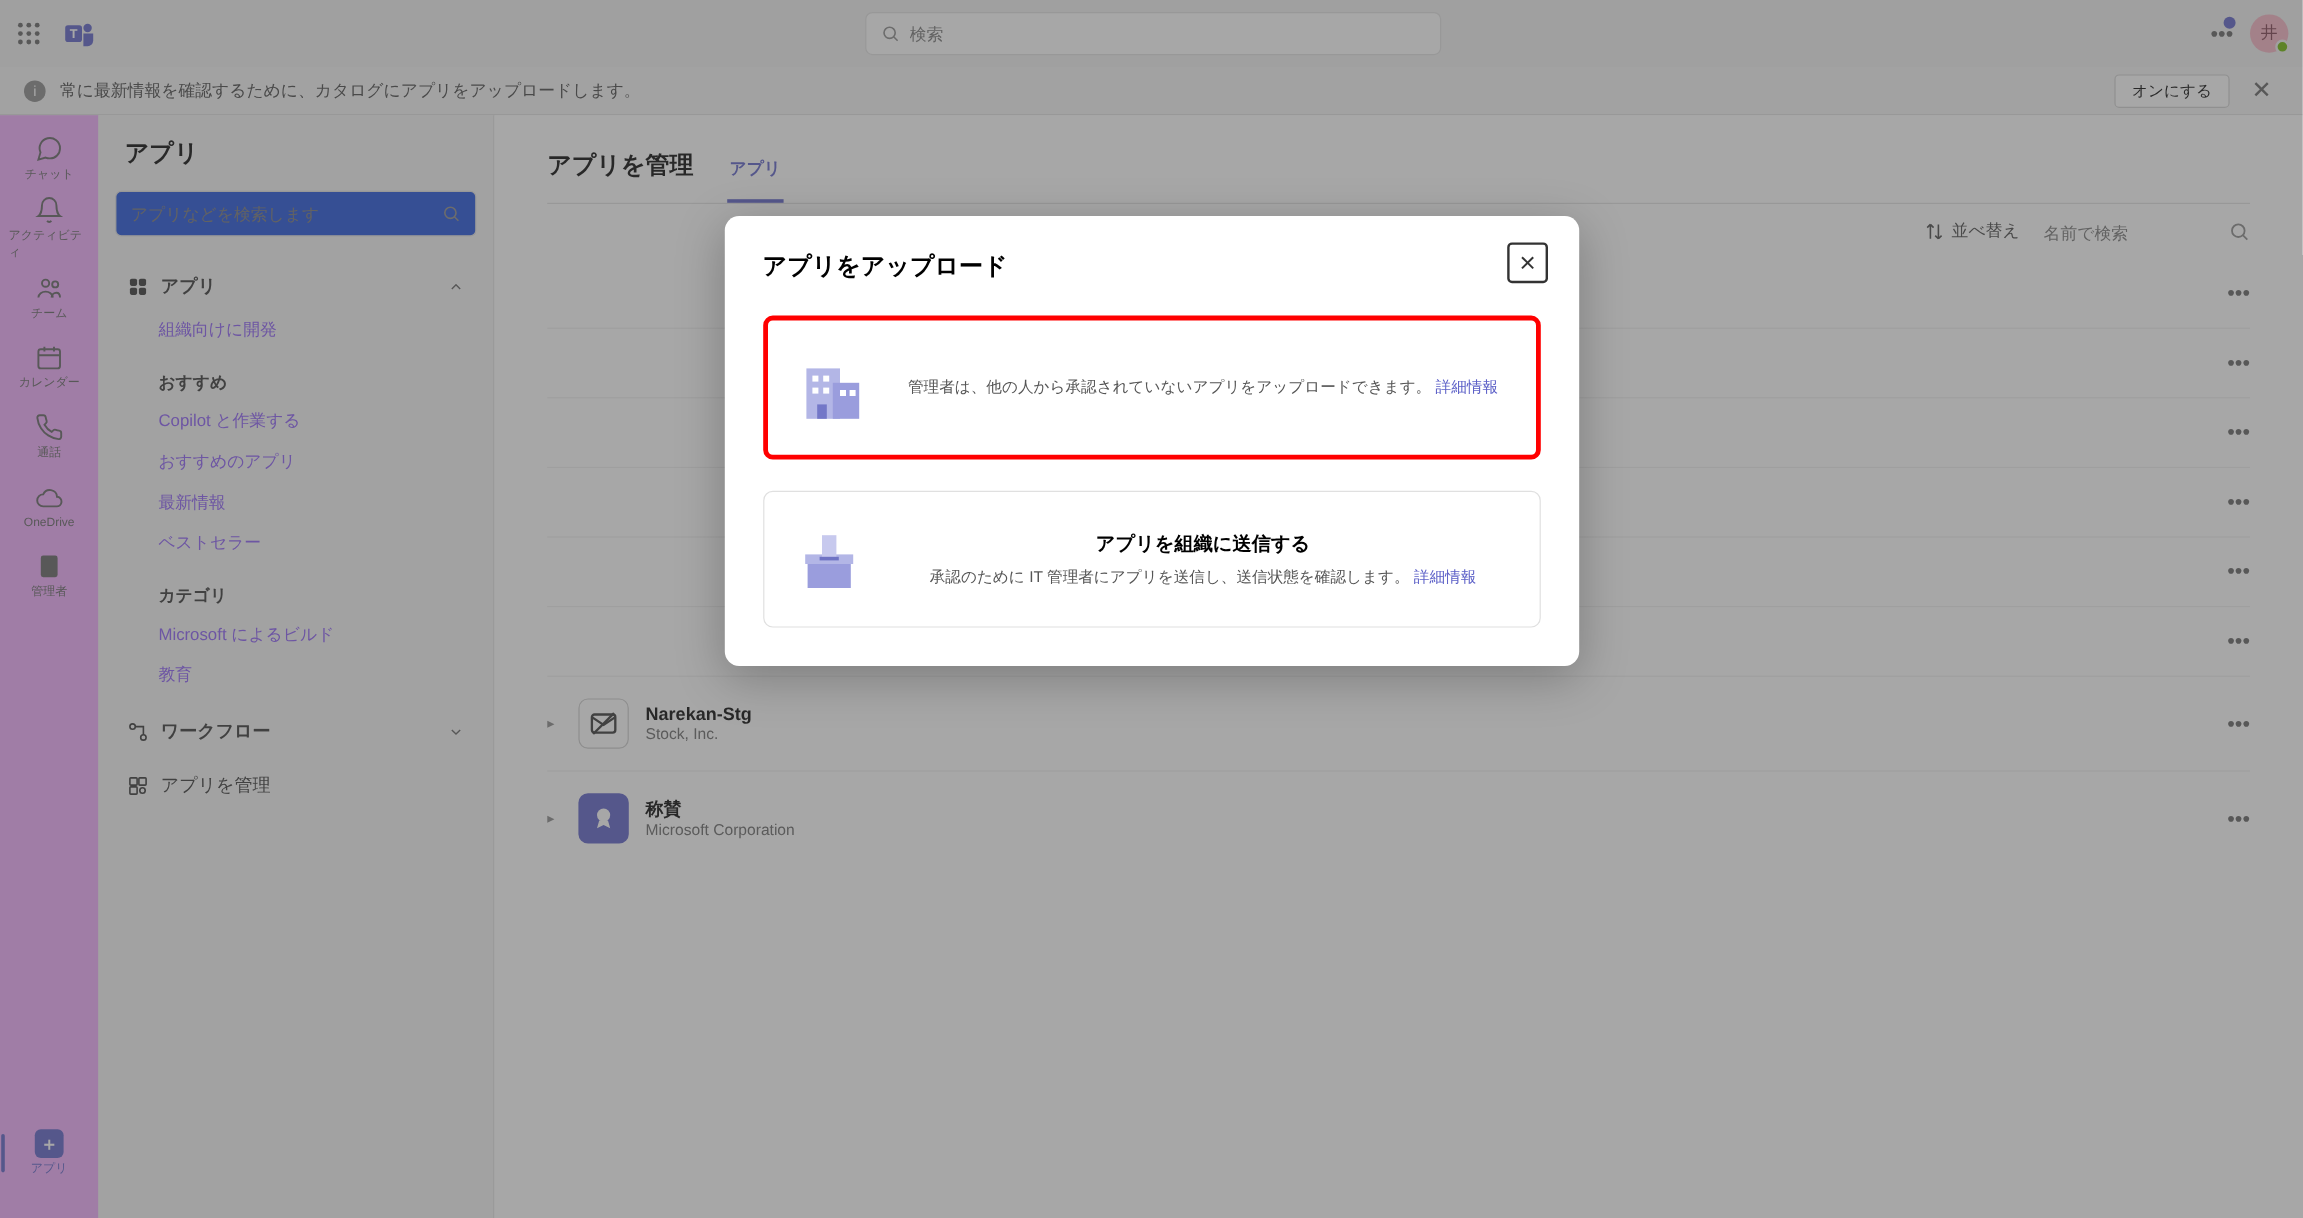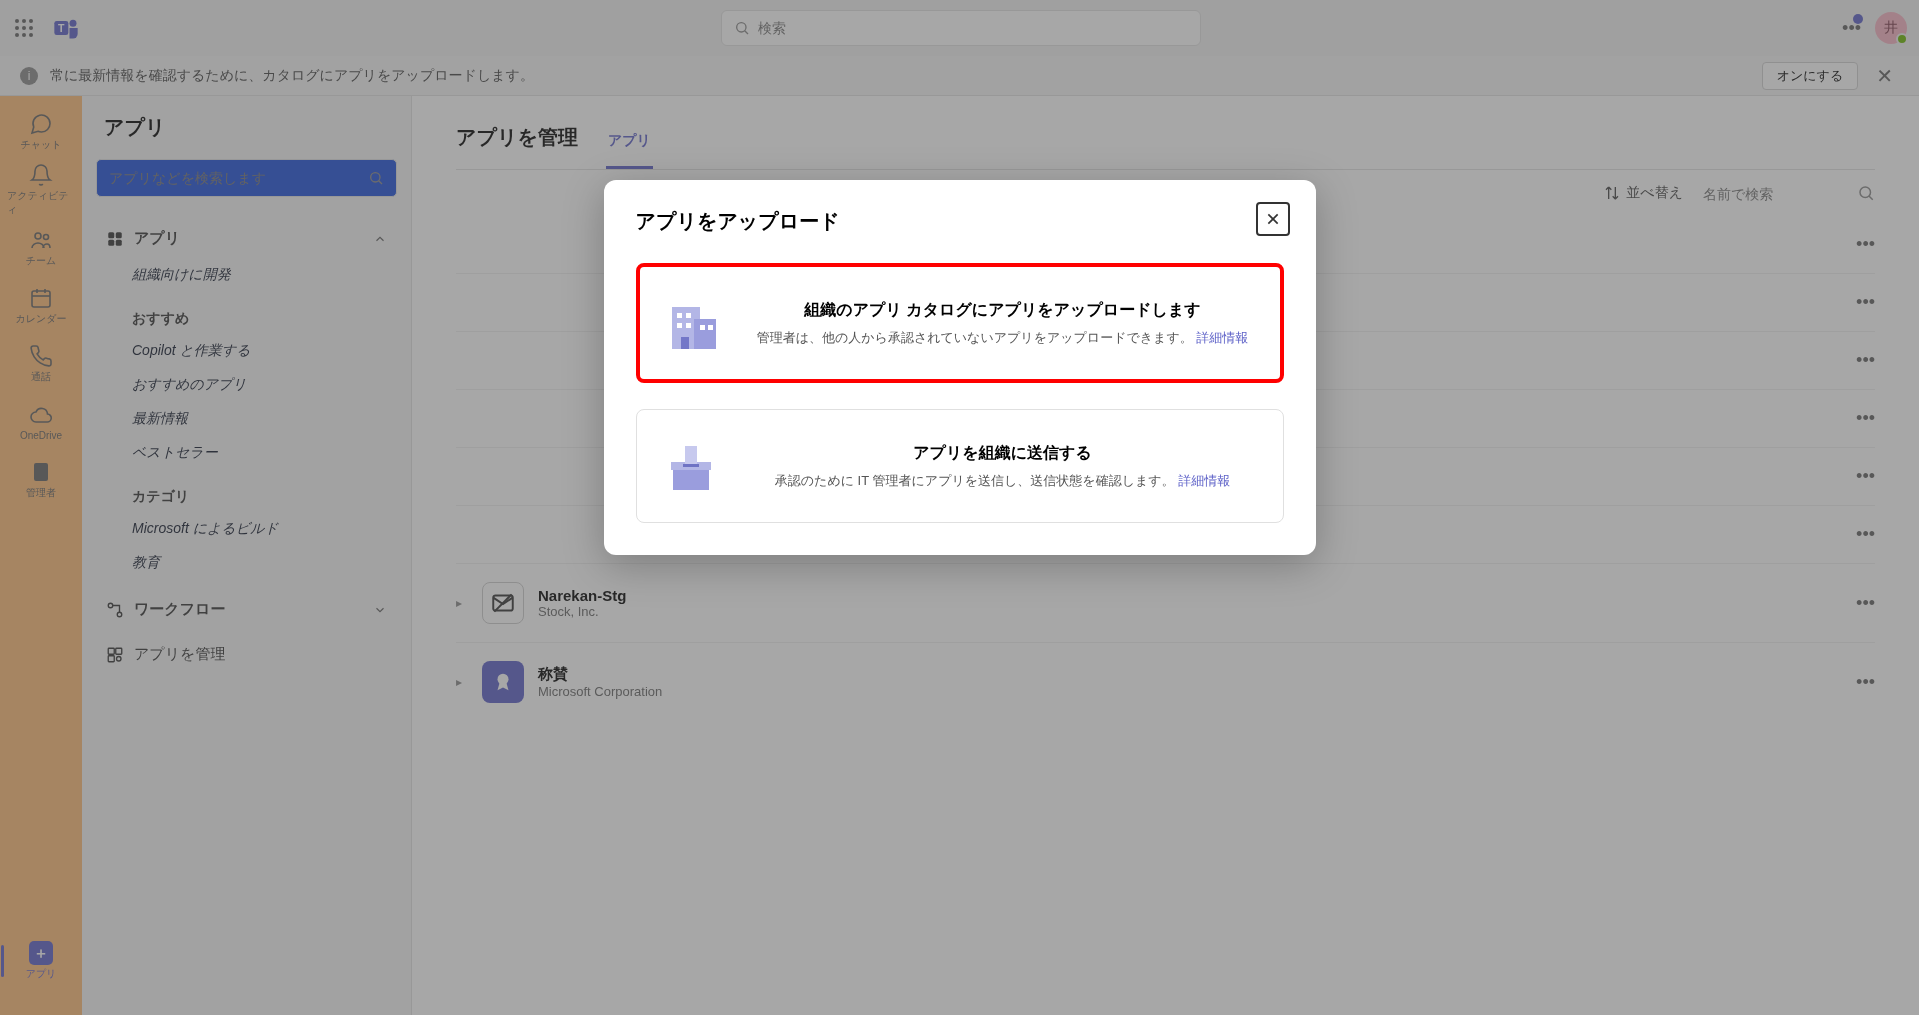--- a/index.html
+++ b/index.html
@@ -25,36 +25,36 @@
 .banner { height: 40px; background: #f5f5f5; border-bottom: 1px solid #e0e0e0; display: flex; align-items: center; padding: 0 20px; gap: 12px; color: #444; }
 .banner-icon { width: 18px; height: 18px; display: inline-flex; align-items: center; justify-content: center; border-radius: 50%; background: #888; color: #fff; font-size: 12px; }
 .banner-text { flex: 1; font-size: 14px; }
 .banner-btn { padding: 4px 14px; border: 1px solid #d0d0d0; background: #fff; border-radius: 4px; font-size: 13px; cursor: pointer; }
 .banner-close { cursor: pointer; color: #616161; font-size: 20px; padding: 0 6px; }
 
 
 .main { flex: 1; display: flex; }
 
 
-.rail { width: 82px; background: #fdba74; display: flex; flex-direction: column; align-items: center; padding-top: 8px; gap: 2px; }
+.rail { width: 82px; background: #f0abfc; display: flex; flex-direction: column; align-items: center; padding-top: 8px; gap: 2px; }
 .rail-item { width: 68px; height: 56px; display: flex; flex-direction: column; align-items: center; justify-content: center; gap: 2px; cursor: pointer; border-radius: 6px; color: #616161; position: relative; }
 .rail-item.active { color: #5b5fc7; }
 .rail-item.active::before { content: ""; position: absolute; left: -6px; top: 12px; width: 3px; height: 32px; background: #5b5fc7; border-radius: 2px; }
 .rail-icon { width: 24px; height: 24px; }
 .rail-label { font-size: 10px; }
 .rail-apps-icon { width: 24px; height: 24px; background: #5b5fc7; border-radius: 5px; display: flex; align-items: center; justify-content: center; color: #fff; font-size: 15px; font-weight: bold; }
 
 
 .sidepanel { width: 330px; background: #f5f5f5; border-right: 1px solid #e0e0e0; padding: 18px 14px 0 14px; display: flex; flex-direction: column; }
 .side-title { font-size: 20px; font-weight: 700; padding: 0 8px 18px 8px; }
 .side-search { height: 38px; background: #1d4ed8; border: 1px solid #e0e0e0; border-radius: 5px; display: flex; align-items: center; padding: 0 12px; gap: 8px; margin-bottom: 22px; }
 .side-search input { border: none; outline: none; flex: 1; font-size: 14px; background: transparent; }
 .side-group-head { display: flex; align-items: center; justify-content: space-between; padding: 10px 10px; cursor: pointer; font-size: 15px; color: #333; font-weight: 600;}
 .side-group-head .group-left { display: flex; align-items: center; gap: 10px; }
-.side-sub { padding: 8px 10px 8px 36px; font-size: 14px; color: #0f172a; cursor: pointer; font-style: italic; }
+.side-sub { padding: 8px 10px 8px 36px; font-size: 14px; color: #8b5cf6; cursor: pointer; }
 .side-section-label { padding: 18px 10px 6px 36px; font-size: 14px; font-weight: 700; color: #333; }
 .chev { width: 14px; height: 14px; color: #616161; }
 
 
 .content { flex: 1; background: #fff; display: flex; flex-direction: column; padding: 0 44px; }
 .content-header { padding: 28px 0 0 0; display: flex; align-items: flex-end; gap: 28px; border-bottom: 1px solid #e0e0e0; }
 .content-title { font-size: 20px; font-weight: 700; padding-bottom: 18px; }
 .content-tab { font-size: 14px; color: #5b5fc7; font-weight: 600; padding: 0 2px 16px 2px; border-bottom: 3px solid #5b5fc7; cursor: pointer; }
 .toolbar { display: flex; justify-content: flex-end; align-items: center; padding: 14px 0; gap: 20px; font-size: 14px; color: #444; }
 .toolbar .sort { display: flex; align-items: center; gap: 6px; cursor: pointer; }
@@ -363,21 +363,20 @@
           <rect x="30" y="26" width="22" height="30" fill="#9a9ddd"></rect>
           <rect x="13" y="20" width="5" height="5" fill="#fff"></rect>
           <rect x="22" y="20" width="5" height="5" fill="#fff"></rect>
           <rect x="13" y="30" width="5" height="5" fill="#fff"></rect>
           <rect x="22" y="30" width="5" height="5" fill="#fff"></rect>
           <rect x="36" y="32" width="5" height="5" fill="#fff"></rect>
           <rect x="44" y="32" width="5" height="5" fill="#fff"></rect>
           <rect x="17" y="44" width="8" height="12" fill="#7377c8"></rect>
         </svg>
         <div class="opt-texts">
-          <div class="opt-title">組織のアプリ カタログにアプリをアップロードします</div>
           <div class="opt-desc">
             <span>管理者は、他の人から承認されていないアプリをアップロードできます。</span>
             <span class="opt-link">詳細情報</span>
           </div>
         </div>
       </div>
 
       <div class="option">
         <svg class="opt-icon" viewBox="0 0 60 60">
           <rect x="12" y="30" width="36" height="24" fill="#9a9ddd"></rect>

